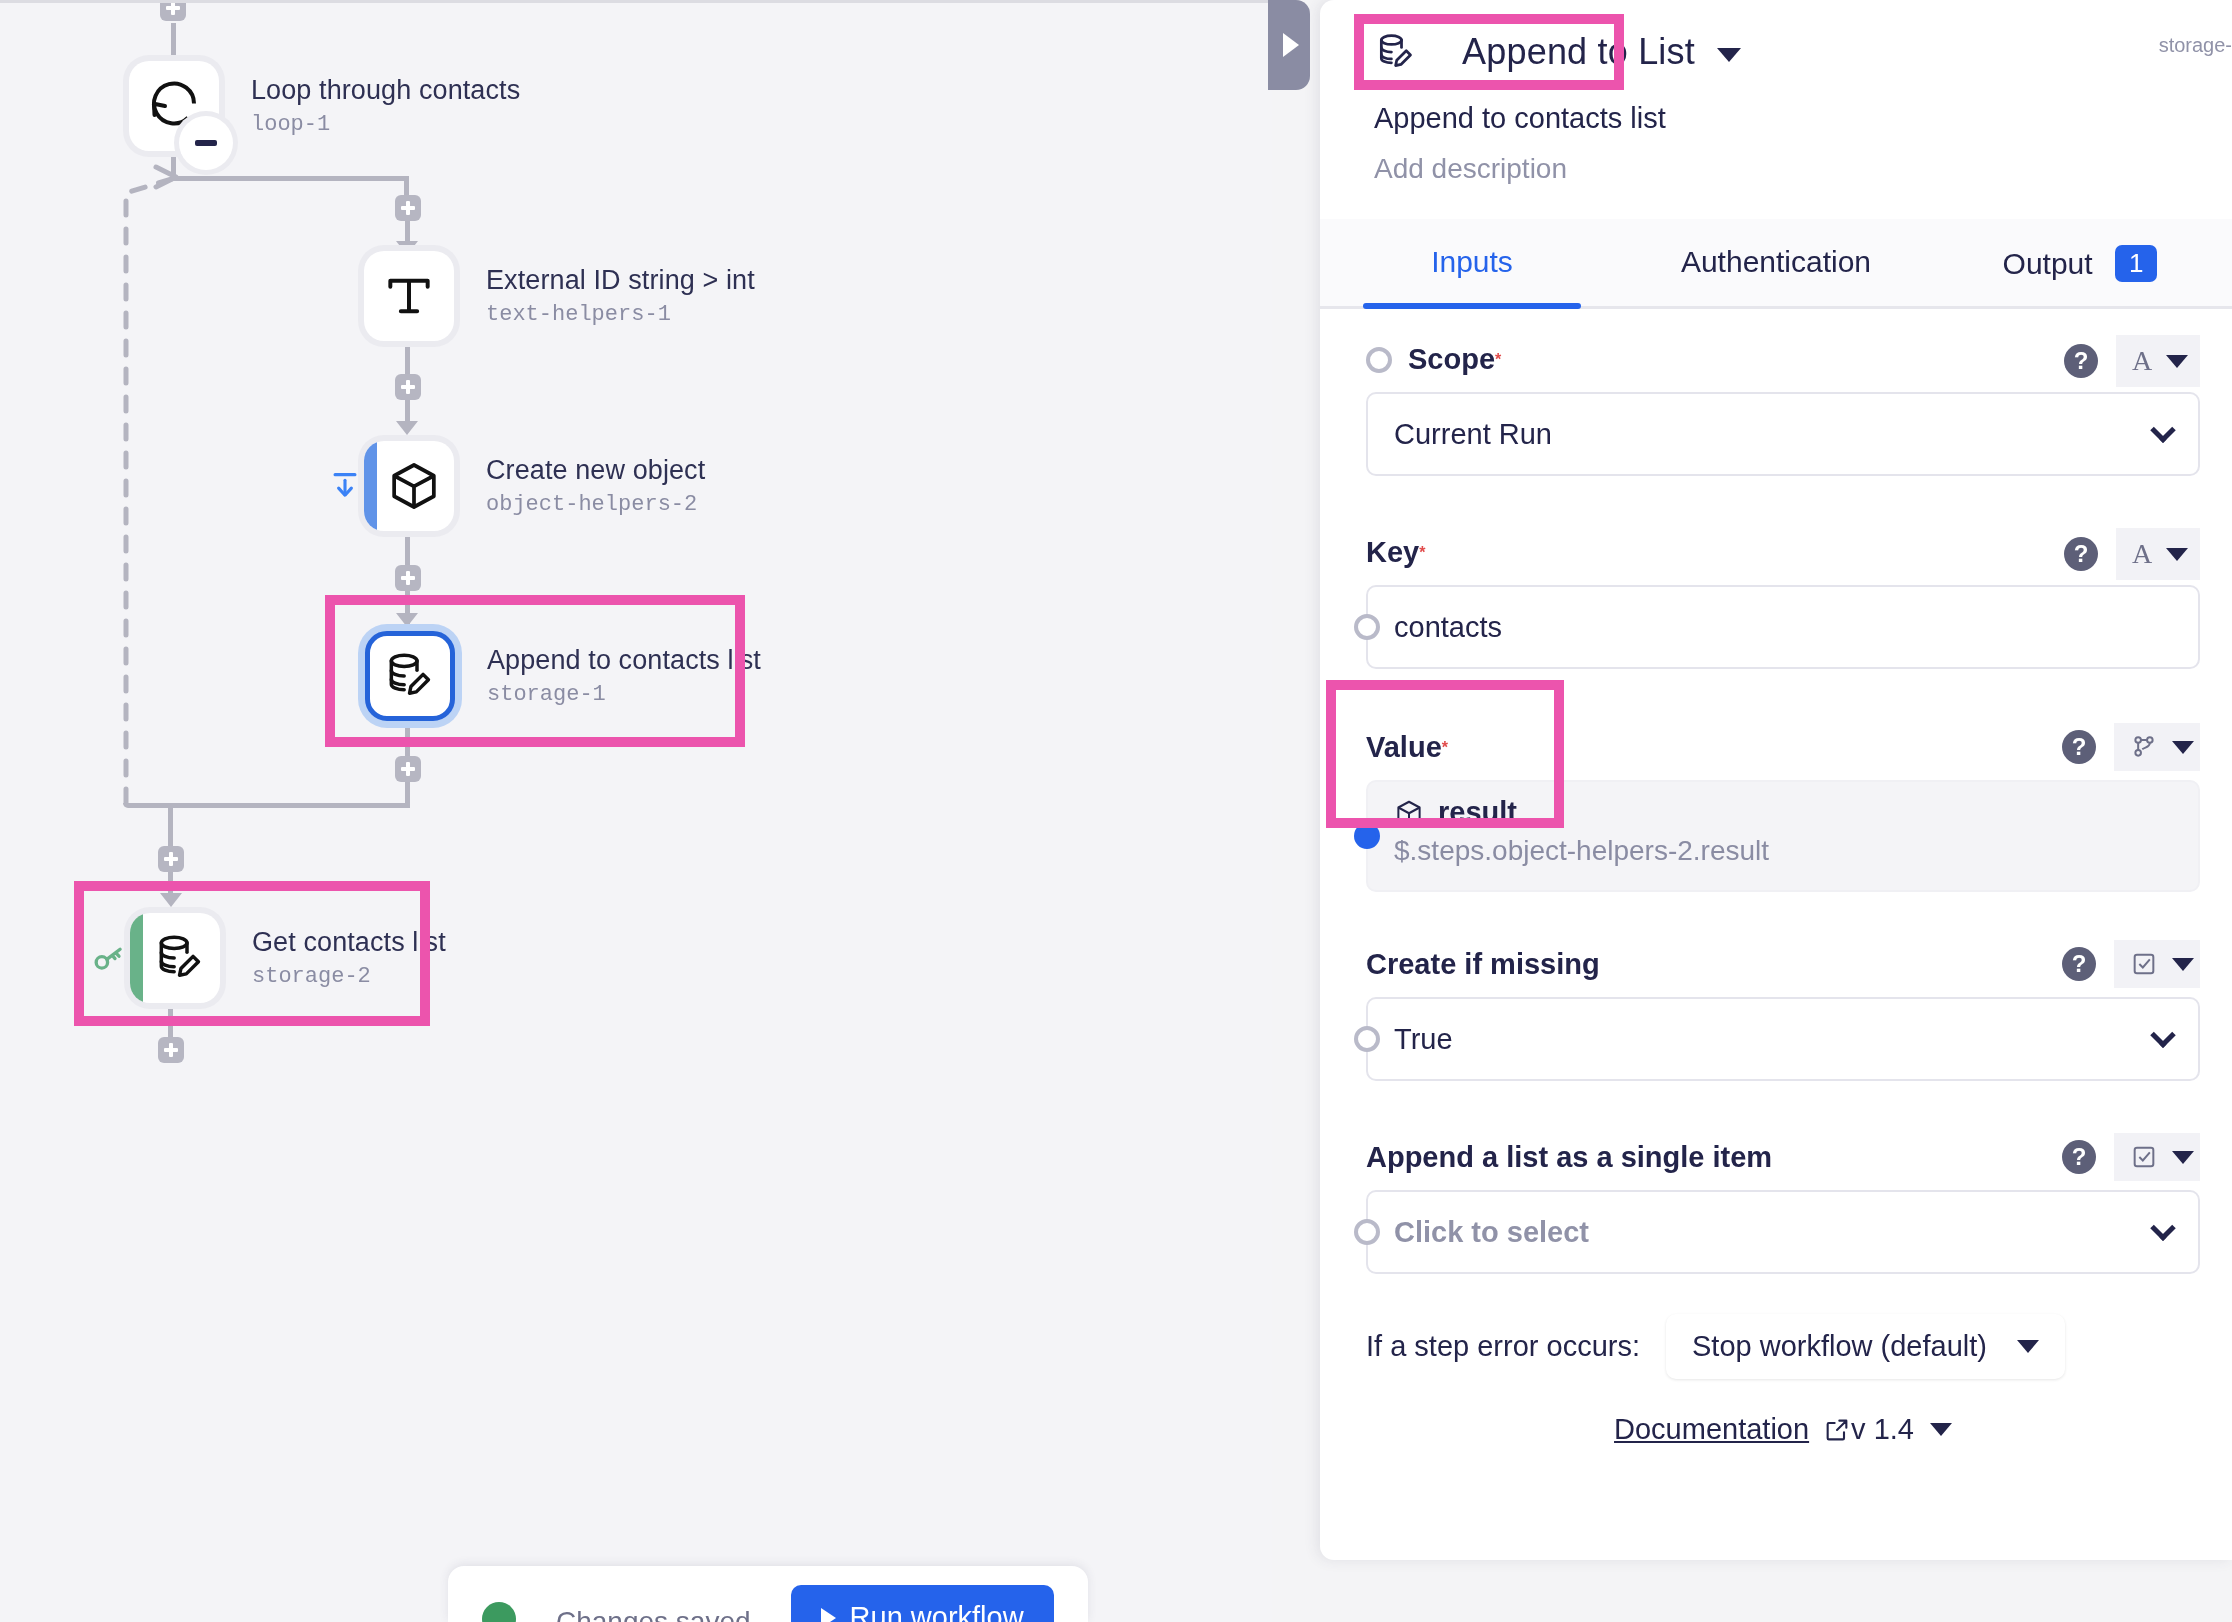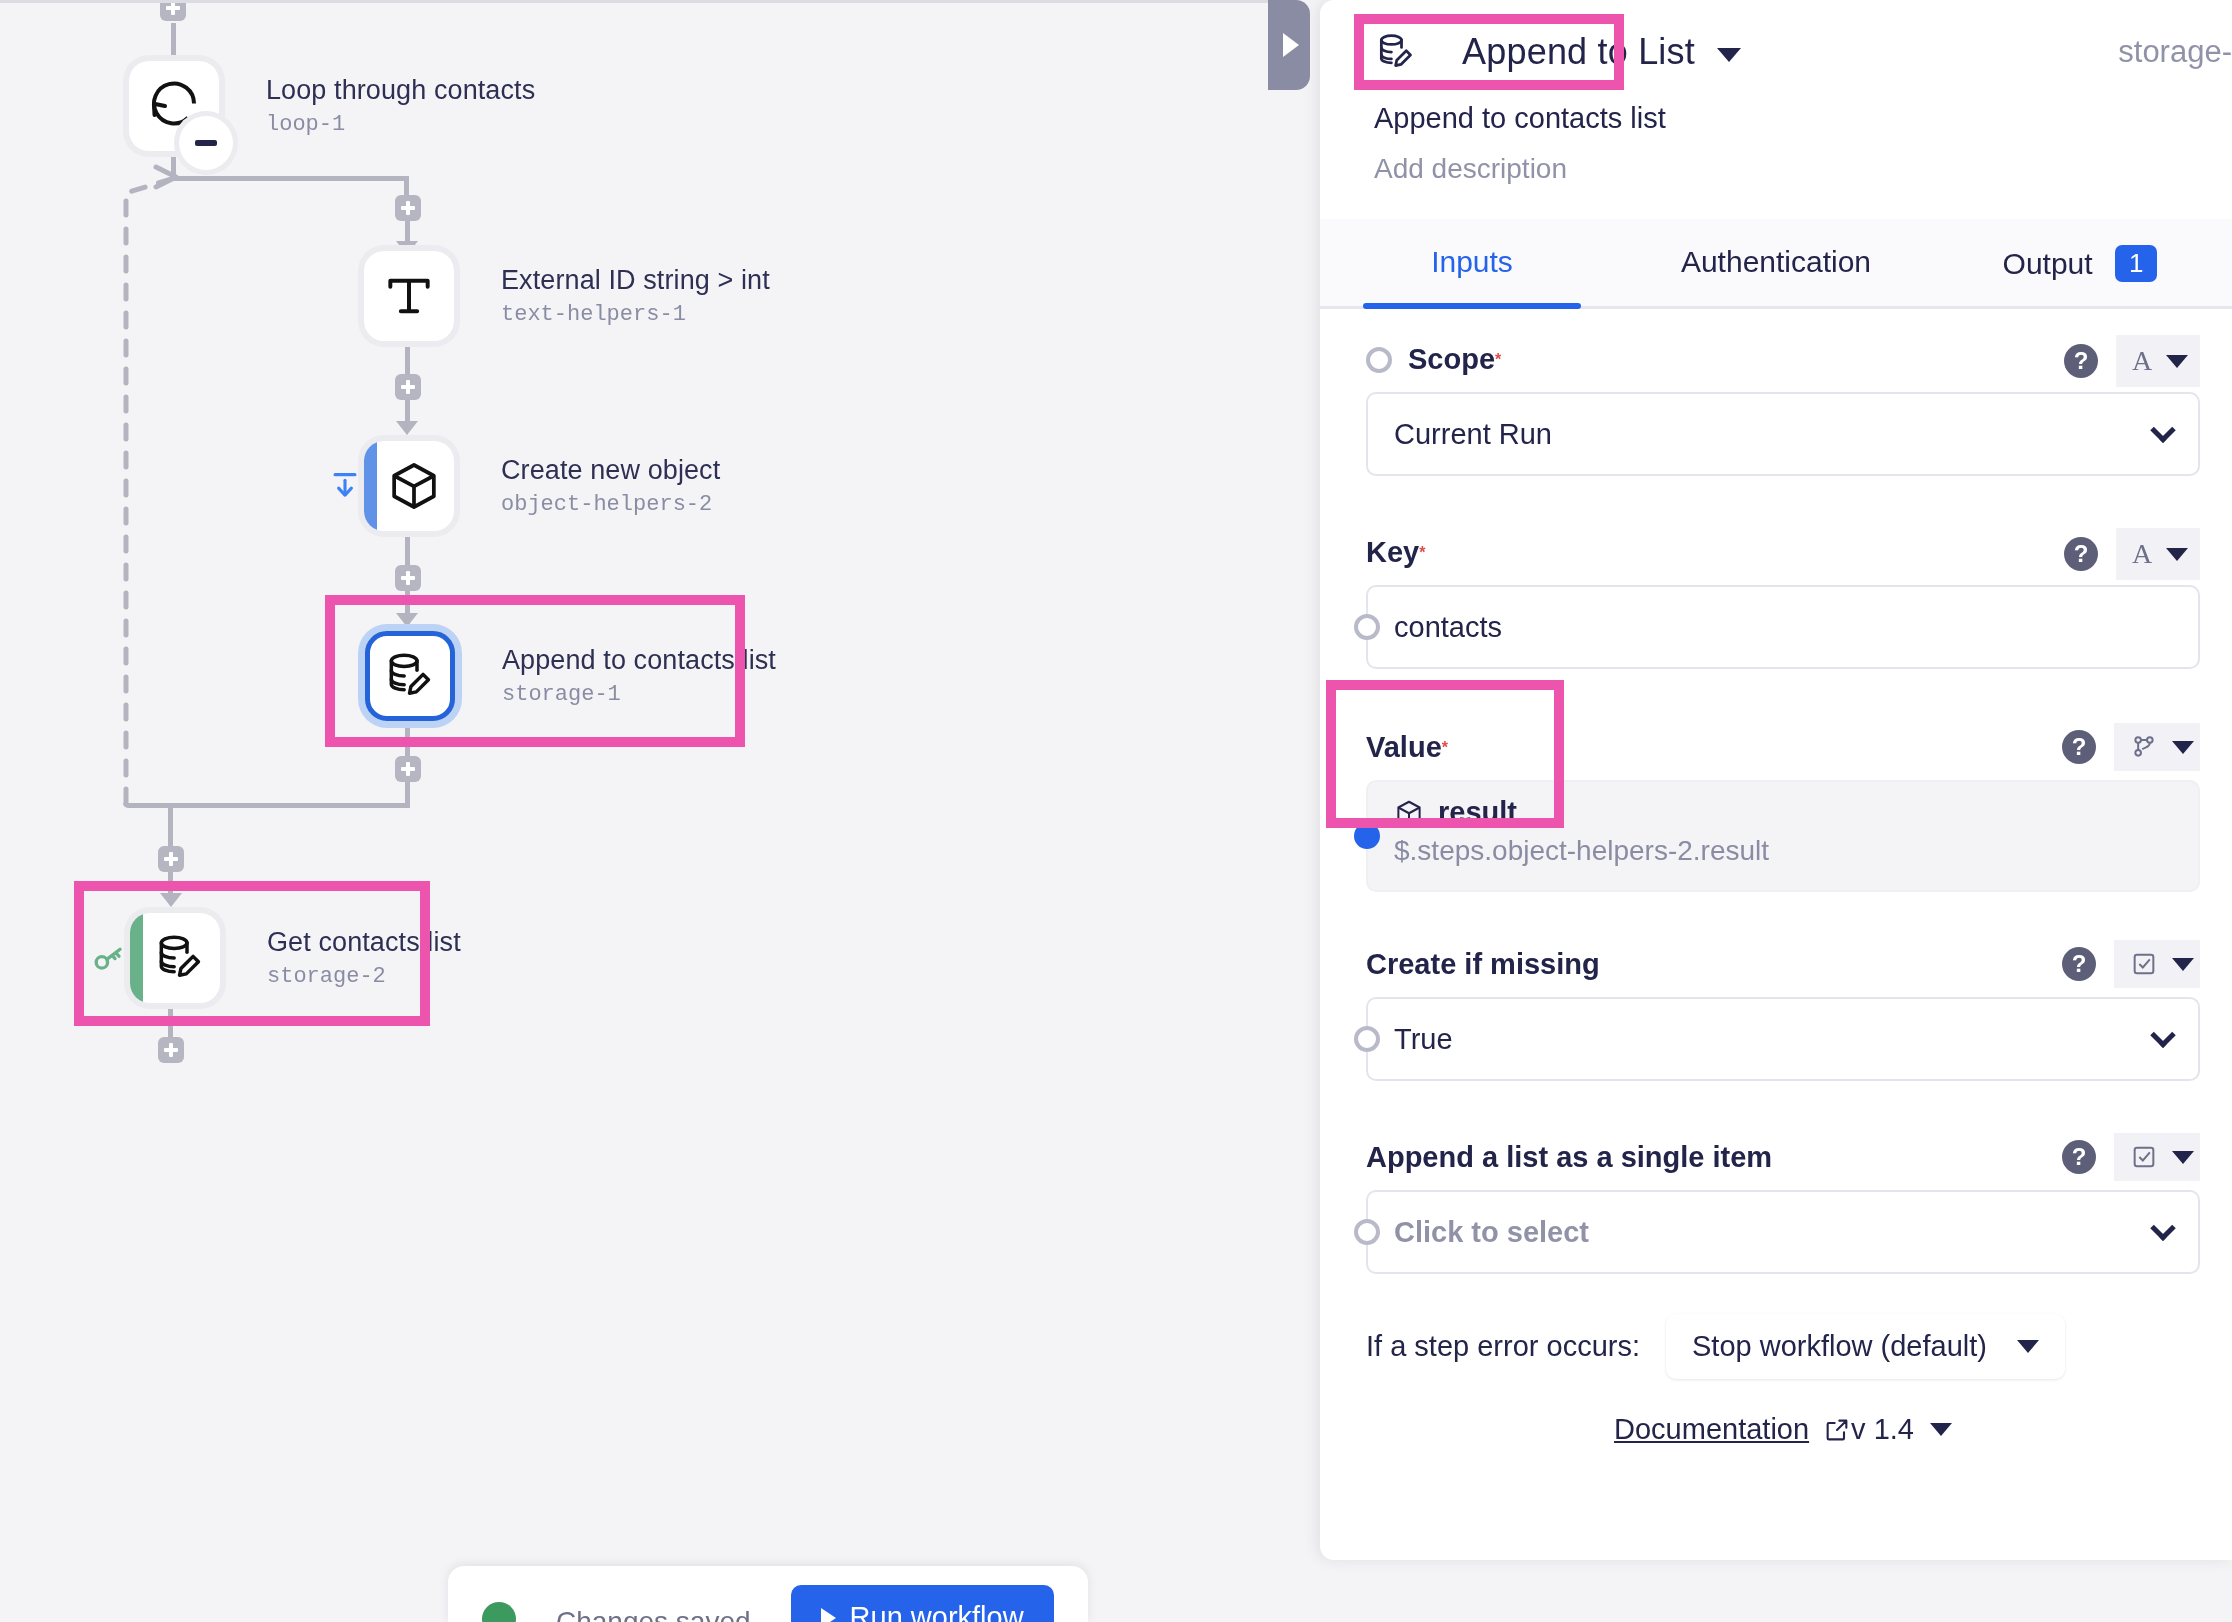--- a/index.html
+++ b/index.html
@@ -47,21 +47,21 @@
     display: flex; align-items: center; justify-content: center;
     box-shadow: 0 0 0 6px #ebebf0; overflow: hidden;
   }
   .node-tile.sel {
     border: 5px solid #2563d9; border-radius: 22px;
     box-shadow: 0 0 0 7px #bcd3f5;
   }
   .accent-bar { position: absolute; left: 0; top: 0; bottom: 0; width: 13px; }
   .accent-blue { background: #6093e8; }
   .accent-green { background: #69b289; }
-  .node-text { margin-left: 47px; }
+  .node-text { margin-left: 32px; }
   .node-title {
     font-size: 27px; color: #2e3053; font-weight: 400;
     letter-spacing: .1px; white-space: nowrap;
   }
   .node-sub {
     font-family: "Liberation Mono", monospace;
     font-size: 22px; color: #8a8ca3; margin-top: 6px; white-space: nowrap;
   }
   .minus-badge {
     position: absolute; width: 54px; height: 54px; background: #fff;
@@ -99,21 +99,21 @@
 
   .panel-head { padding: 14px 34px 0 34px; position: relative; }
   .title-row { display: flex; align-items: center; gap: 18px; padding: 16px 18px 16px 20px; }
   .title-text { font-size: 36px; color: #23244a; font-weight: 400; letter-spacing: .2px; margin-left: 26px; }
   .chev-title {
     width: 0; height: 0; border-left: 12px solid transparent;
     border-right: 12px solid transparent; border-top: 14px solid #23244a;
     margin-left: 4px; margin-top: 6px;
   }
   .storage-tag {
-    position: absolute; right: 0px; top: 34px; font-size: 31px;
+    position: absolute; right: 0px; top: 34px; font-size: 20px;
     color: #9092a8; white-space: nowrap;
   }
   .step-name { font-size: 29px; color: #23244a; margin: 12px 0 0 20px; }
   .step-desc { font-size: 28px; color: #9092a8; margin: 18px 0 0 20px; cursor: text; }
 
   .tabs {
     display: flex; border-bottom: 3px solid #e6e6ec;
     margin-top: 34px; background: #fafafc;
   }
   .tab {

